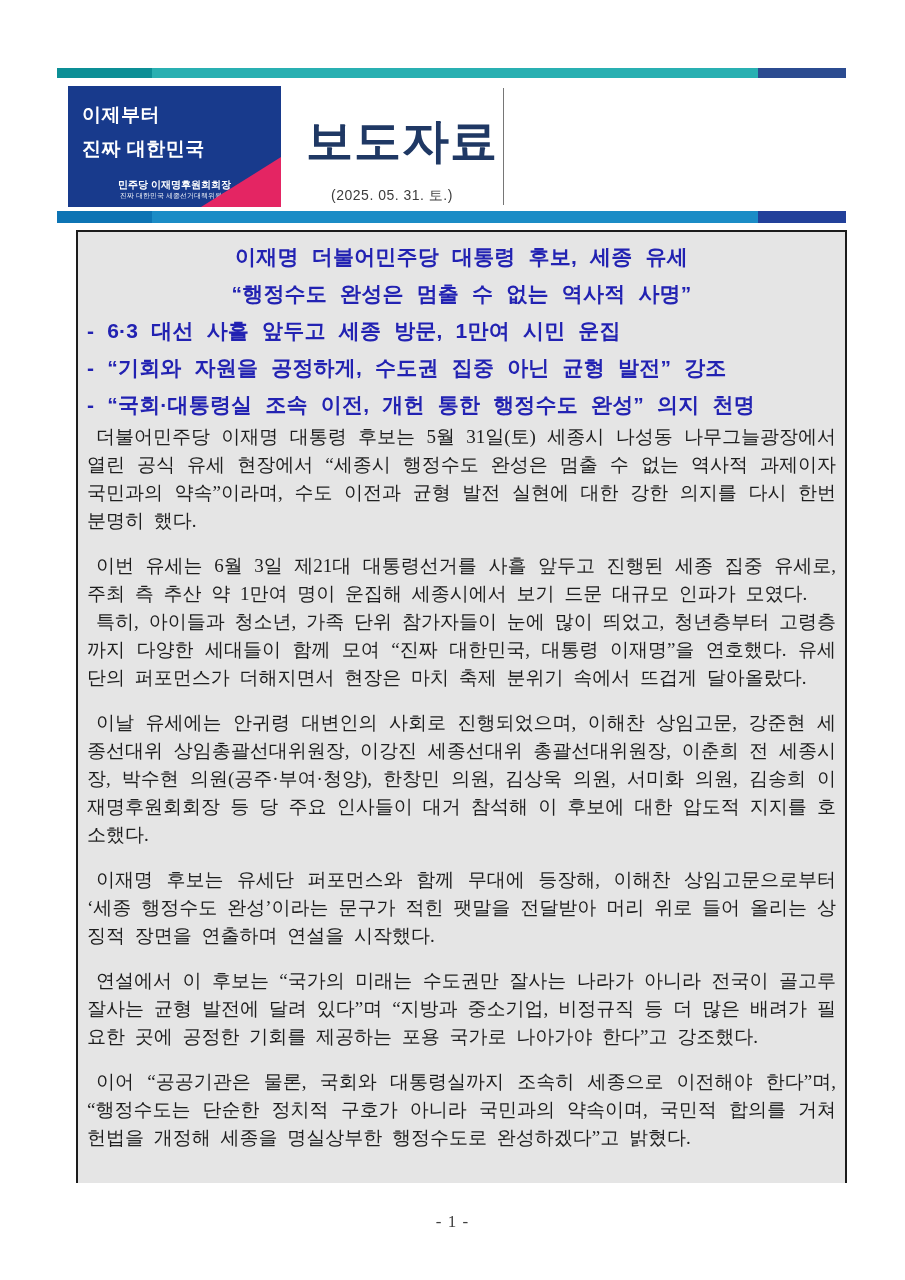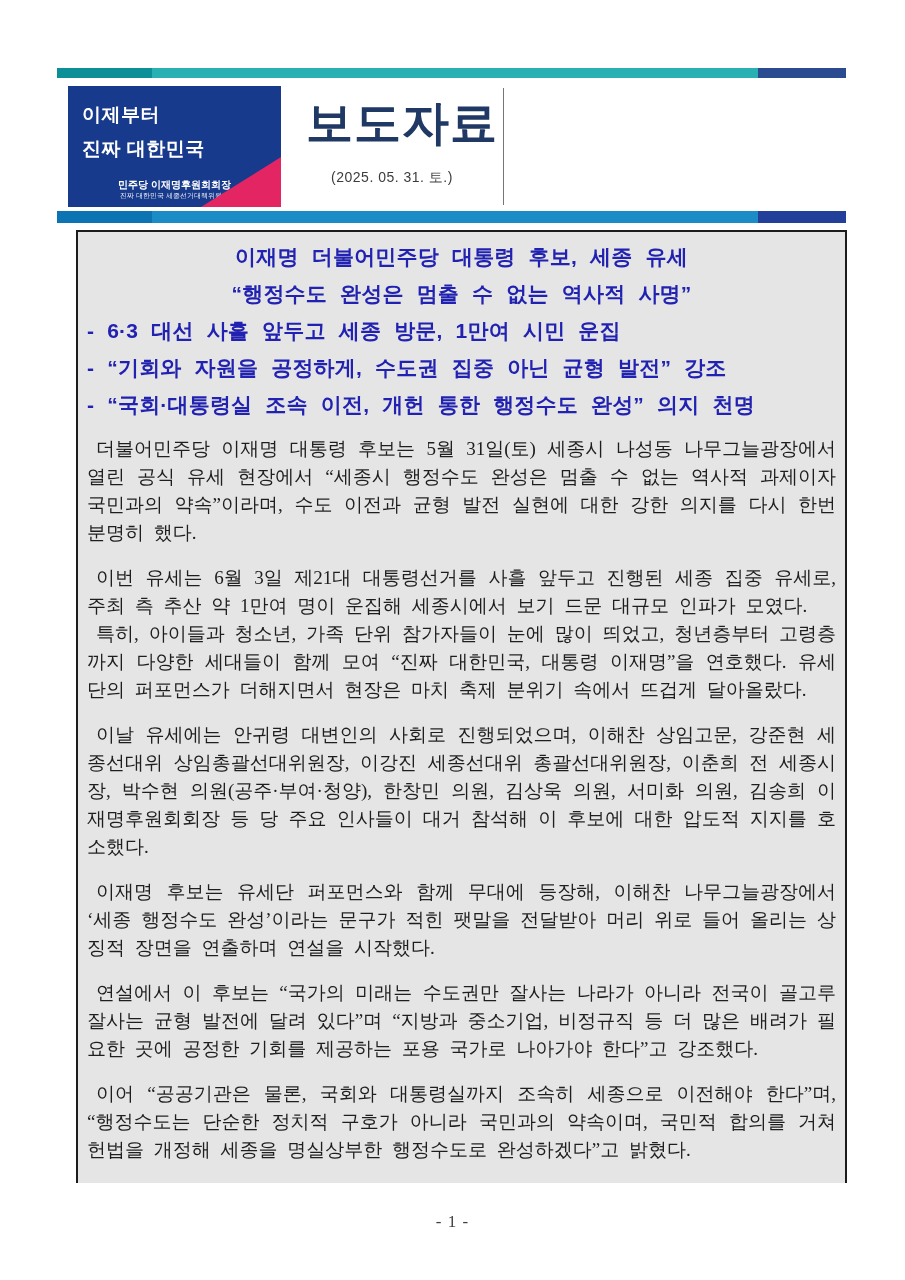--- a/index.html
+++ b/index.html
@@ -38,21 +38,21 @@
   .logo-small .l1 { font-size: 10px; font-weight: bold; }
   .logo-small .l2 { font-size: 7px; opacity: 0.9; }
   .red-triangle {
     position: absolute; right: 0; bottom: 0; width: 80px; height: 50px;
     background: var(--accent_red, #e42563);
     clip-path: polygon(100% 0, 100% 100%, 0 100%);
   }
 
   .doc-meta { width: 222px; flex: none; text-align: center; }
   .doc-type {
-    margin-top: 6px; font-size: 47px; font-weight: 800;
+    margin-top: 24px; font-size: 47px; font-weight: 800;
     color: var(--doc_type_navy, #1f3864); letter-spacing: 1px; padding-left: 20px;
   }
   .doc-date { margin-top: 14px; font-size: 14px; color: #3c3c3c; letter-spacing: 0.5px; }
 
   .v-divider { width: 1px; background: #767676; height: 117px; margin-top: 2px; flex: none; }
 
   .contacts { flex: 1; padding-left: 24px; padding-top: 10px; color: #111; }
   .contact-line { font-size: 19px; line-height: 24px; }
   .contact-sq { display: inline-block; margin-right: 10px; font-size: 17px; color: #222; transform: translateY(-1px); }
   .contact-label { font-weight: bold; }
@@ -78,21 +78,21 @@
   }
   .headline.center { text-align: center; }
 
   .para {
     margin: 0; margin-top: 17px;
     font-size: 19px; line-height: 28px;
     color: var(--body_text, #1e1e1e);
     text-align: justify; word-spacing: 5px; text-indent: 9px;
     font-family: "Liberation Serif", serif;
   }
-  .para.first { margin-top: 12px; }
+  .para.first { margin-top: 0; }
   .para.no-gap { margin-top: 0; }
 
   
   .page-footer {
     position: absolute; top: 1212px; left: 0; width: 100%;
     text-align: center; font-size: 17px; color: #3f3f3f; letter-spacing: 1px;
     font-family: "Liberation Serif", serif;
   }
 </style>
 </head>
@@ -138,20 +138,20 @@
     <div class="headline center">이재명 더불어민주당 대통령 후보, 세종 유세</div>
     <div class="headline center">“행정수도 완성은 멈출 수 없는 역사적 사명”</div>
     <div class="headline">- 6·3 대선 사흘 앞두고 세종 방문, 1만여 시민 운집</div>
     <div class="headline">- “기회와 자원을 공정하게, 수도권 집중 아닌 균형 발전” 강조</div>
     <div class="headline">- “국회·대통령실 조속 이전, 개헌 통한 행정수도 완성” 의지 천명</div>
 
     <p class="para first">더불어민주당 이재명 대통령 후보는 5월 31일(토) 세종시 나성동 나무그늘광장에서 열린 공식 유세 현장에서 “세종시 행정수도 완성은 멈출 수 없는 역사적 과제이자 국민과의 약속”이라며, 수도 이전과 균형 발전 실현에 대한 강한 의지를 다시 한번 분명히 했다.</p>
     <p class="para">이번 유세는 6월 3일 제21대 대통령선거를 사흘 앞두고 진행된 세종 집중 유세로, 주최 측 추산 약 1만여 명이 운집해 세종시에서 보기 드문 대규모 인파가 모였다.</p>
     <p class="para no-gap">특히, 아이들과 청소년, 가족 단위 참가자들이 눈에 많이 띄었고, 청년층부터 고령층까지 다양한 세대들이 함께 모여 “진짜 대한민국, 대통령 이재명”을 연호했다. 유세단의 퍼포먼스가 더해지면서 현장은 마치 축제 분위기 속에서 뜨겁게 달아올랐다.</p>
     <p class="para">이날 유세에는 안귀령 대변인의 사회로 진행되었으며, 이해찬 상임고문, 강준현 세종선대위 상임총괄선대위원장, 이강진 세종선대위 총괄선대위원장, 이춘희 전 세종시장, 박수현 의원(공주·부여·청양), 한창민 의원, 김상욱 의원, 서미화 의원, 김송희 이재명후원회회장 등 당 주요 인사들이 대거 참석해 이 후보에 대한 압도적 지지를 호소했다.</p>
-    <p class="para">이재명 후보는 유세단 퍼포먼스와 함께 무대에 등장해, 이해찬 나무그늘광장에서 ‘세종 행정수도 완성’이라는 문구가 적힌 팻말을 전달받아 머리 위로 들어 올리는 상징적 장면을 연출하며 연설을 시작했다.</p>
+    <p class="para">이재명 후보는 유세단 퍼포먼스와 함께 무대에 등장해, 이해찬 상임고문으로부터 ‘세종 행정수도 완성’이라는 문구가 적힌 팻말을 전달받아 머리 위로 들어 올리는 상징적 장면을 연출하며 연설을 시작했다.</p>
     <p class="para">연설에서 이 후보는 “국가의 미래는 수도권만 잘사는 나라가 아니라 전국이 골고루 잘사는 균형 발전에 달려 있다”며 “지방과 중소기업, 비정규직 등 더 많은 배려가 필요한 곳에 공정한 기회를 제공하는 포용 국가로 나아가야 한다”고 강조했다.</p>
     <p class="para">이어 “공공기관은 물론, 국회와 대통령실까지 조속히 세종으로 이전해야 한다”며, “행정수도는 단순한 정치적 구호가 아니라 국민과의 약속이며, 국민적 합의를 거쳐 헌법을 개정해 세종을 명실상부한 행정수도로 완성하겠다”고 밝혔다.</p>
   </div>
 
   <div class="page-footer">- 1 -</div>
 
 </div>
 
 </body></html>

